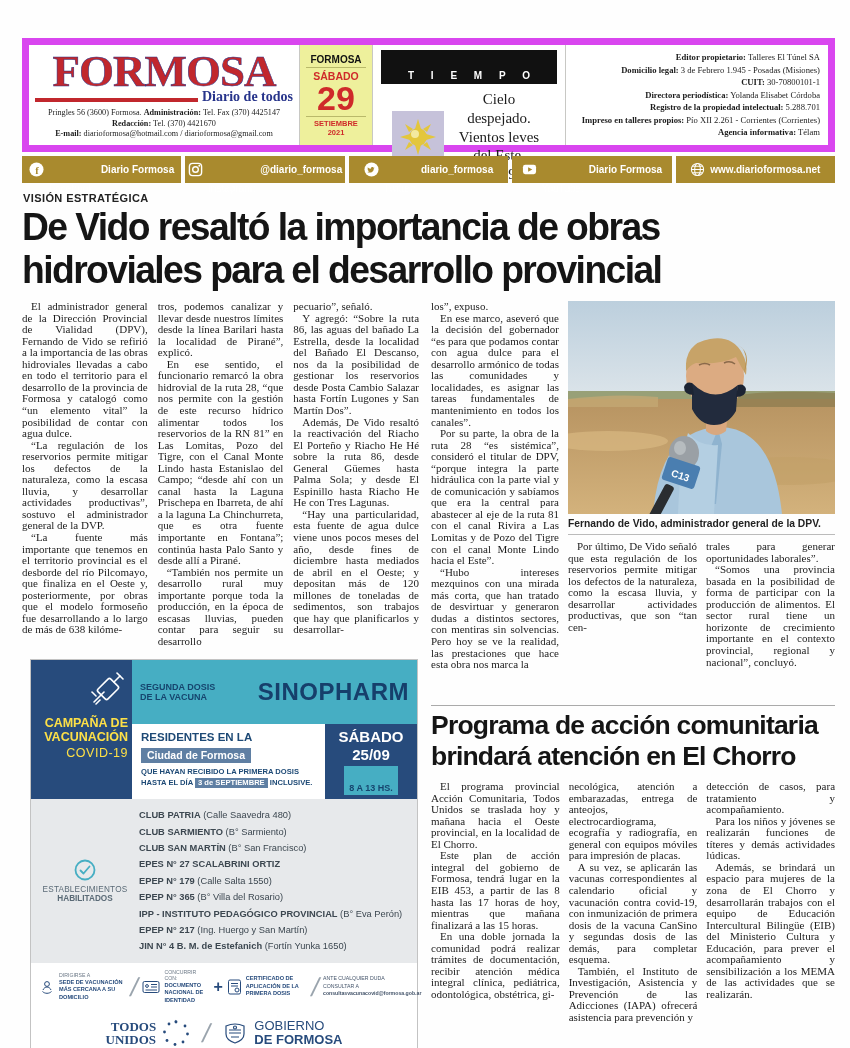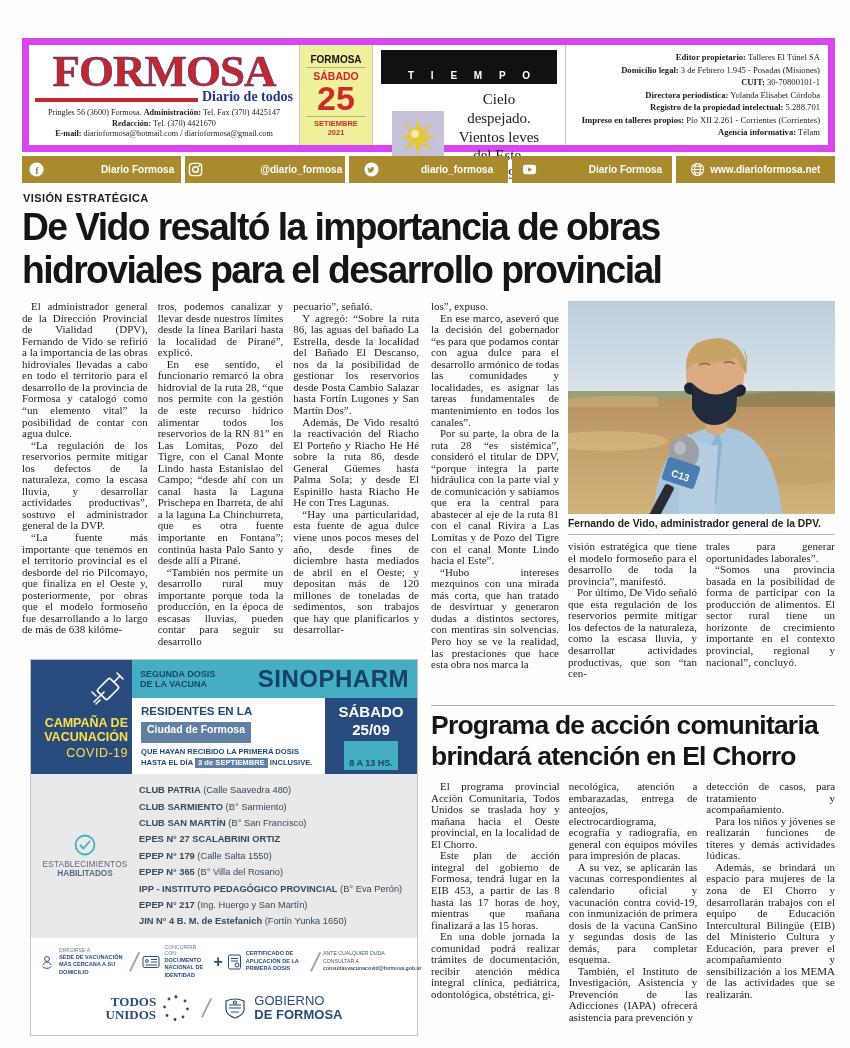--- a/index.html
+++ b/index.html
@@ -77,28 +77,28 @@
   
   .ad{margin:6px 0 0 8px;width:386px;border:1px solid #c3c3c3;background:#fff;
       font-family:"Liberation Sans",sans-serif;}
   .ad-top{display:flex;}
   .ad-campaign{width:101px;background:#274b7c;color:#fde047;display:flex;flex-direction:column;
       align-items:flex-end;justify-content:flex-start;padding:8px 4px 6px 4px;box-sizing:border-box;}
   .ad-campaign .c1{font-weight:bold;font-size:12.5px;line-height:1.15;margin-top:4px;}
   .ad-campaign .c2{font-weight:bold;font-size:12.5px;line-height:1.15;}
   .ad-campaign .c3{font-size:12.5px;font-weight:normal;letter-spacing:.5px;margin-top:1px;}
   .ad-right{flex:1;display:flex;flex-direction:column;}
-  .ad-teal{background:#46aec3;display:flex;align-items:center;padding:5px 8px;gap:0;}
+  .ad-teal{background:#46aec3;display:flex;align-items:center;padding:18px 8px;gap:0;}
   .ad-dose{color:#16456e;font-size:9px;font-weight:bold;line-height:1.15;}
   .ad-brand{color:#163f6b;font-size:24px;font-weight:bold;letter-spacing:.5px;flex:1;text-align:right;}
   .ad-mid{display:flex;flex:1;}
   .ad-mid-left{flex:1;padding:7px 6px 6px 9px;}
   .ad-res{color:#1d4975;font-weight:bold;font-size:11.5px;margin-bottom:2px;}
   .chip{display:inline-block;background:#5f7fa3;color:#fff;font-weight:bold;font-size:10.5px;
-        padding:1px 6px 8px 6px;margin:1px 0 3px 0;}
+        padding:1px 6px 2px 6px;margin:1px 0 3px 0;}
   .ad-cond{color:#1d4975;font-weight:bold;font-size:7.6px;line-height:1.45;}
   .chip-sm{background:#5f7fa3;color:#fff;padding:0 3px 1px 3px;}
   .ad-date{width:92px;background:#274b7c;color:#fff;display:flex;flex-direction:column;align-items:center;
         justify-content:center;gap:1px;padding:4px;box-sizing:border-box;}
   .ad-date .d1{font-weight:bold;font-size:15px;}
   .ad-date .d2{font-weight:bold;font-size:15px;}
   .ad-hours{background:#46aec3;color:#16456e;font-weight:bold;font-size:9px;padding:17px 5px 2px 5px;margin-top:2px;}
   .ad-est{background:#e7e9eb;display:flex;padding:8px 6px 8px 0;}
   .est-label{width:108px;display:flex;flex-direction:column;align-items:center;justify-content:center;
         color:#5a6a76;}
@@ -144,21 +144,21 @@
           <b>Redacción:</b>
           <span>Tel. (370) 4421670</span><br>
           <b>E-mail:</b>
           <span>diarioformosa@hotmail.com / diarioformosa@gmail.com</span>
         </div>
       </div>
 
       <div class="datebox">
         <div class="place">FORMOSA</div>
         <div class="day">SÁBADO</div>
-        <div class="num">25</div>
+        <div class="num">29</div>
         <div class="my">SETIEMBRE 2021</div>
       </div>
 
       <div class="weather">
         <div class="tiempo-bar">T I E M P O</div>
         <div class="weather-body">
           <div class="sunbox">
             <svg width="40" height="40" viewBox="0 0 40 40">
               <g fill="#e3c63c">
                 <circle cx="20" cy="20" r="9"></circle>
@@ -479,21 +479,20 @@
 
               <ellipse cx="116" cy="152" rx="15" ry="17" fill="#9aa0a5"></ellipse>
               <ellipse cx="112" cy="147" rx="6" ry="7" fill="#c2c7ca" opacity=".7"></ellipse>
               <rect x="96" y="160" width="34" height="24" rx="3" transform="rotate(18 113 172)" fill="#4a7eb0"></rect>
               <text x="104" y="178" font-family="Liberation Sans,sans-serif" font-weight="bold" font-size="10" fill="#fff" transform="rotate(18 113 172)">C13</text>
               <rect x="88" y="182" width="10" height="40" rx="3" transform="rotate(28 93 202)" fill="#2a2d30"></rect>
             </svg>
             <div class="caption">Fernando de Vido, administrador general de la DPV.</div>
             <div class="under-photo">
               <div class="ucol">
-                  <p class="no-indent">visión estratégica que tiene el modelo formoseño para el desarrollo de toda la provincia”, manifestó.</p>
                   <p>Por último, De Vido señaló que esta regulación de los reservorios permite mitigar los defectos de la naturaleza, como la escasa lluvia, y desarrollar actividades productivas, que son “tan cen-</p>
                 </div>
               <div class="ucol">
                   <p class="no-indent">trales para generar oportunidades laborales”.</p>
                   <p>“Somos una provincia basada en la posibilidad de forma de participar con la producción de alimentos. El sector rural tiene un horizonte de crecimiento importante en el contexto provincial, regional y nacional”, concluyó.</p>
                 </div>
             </div>
           </div>
         </div>
 

